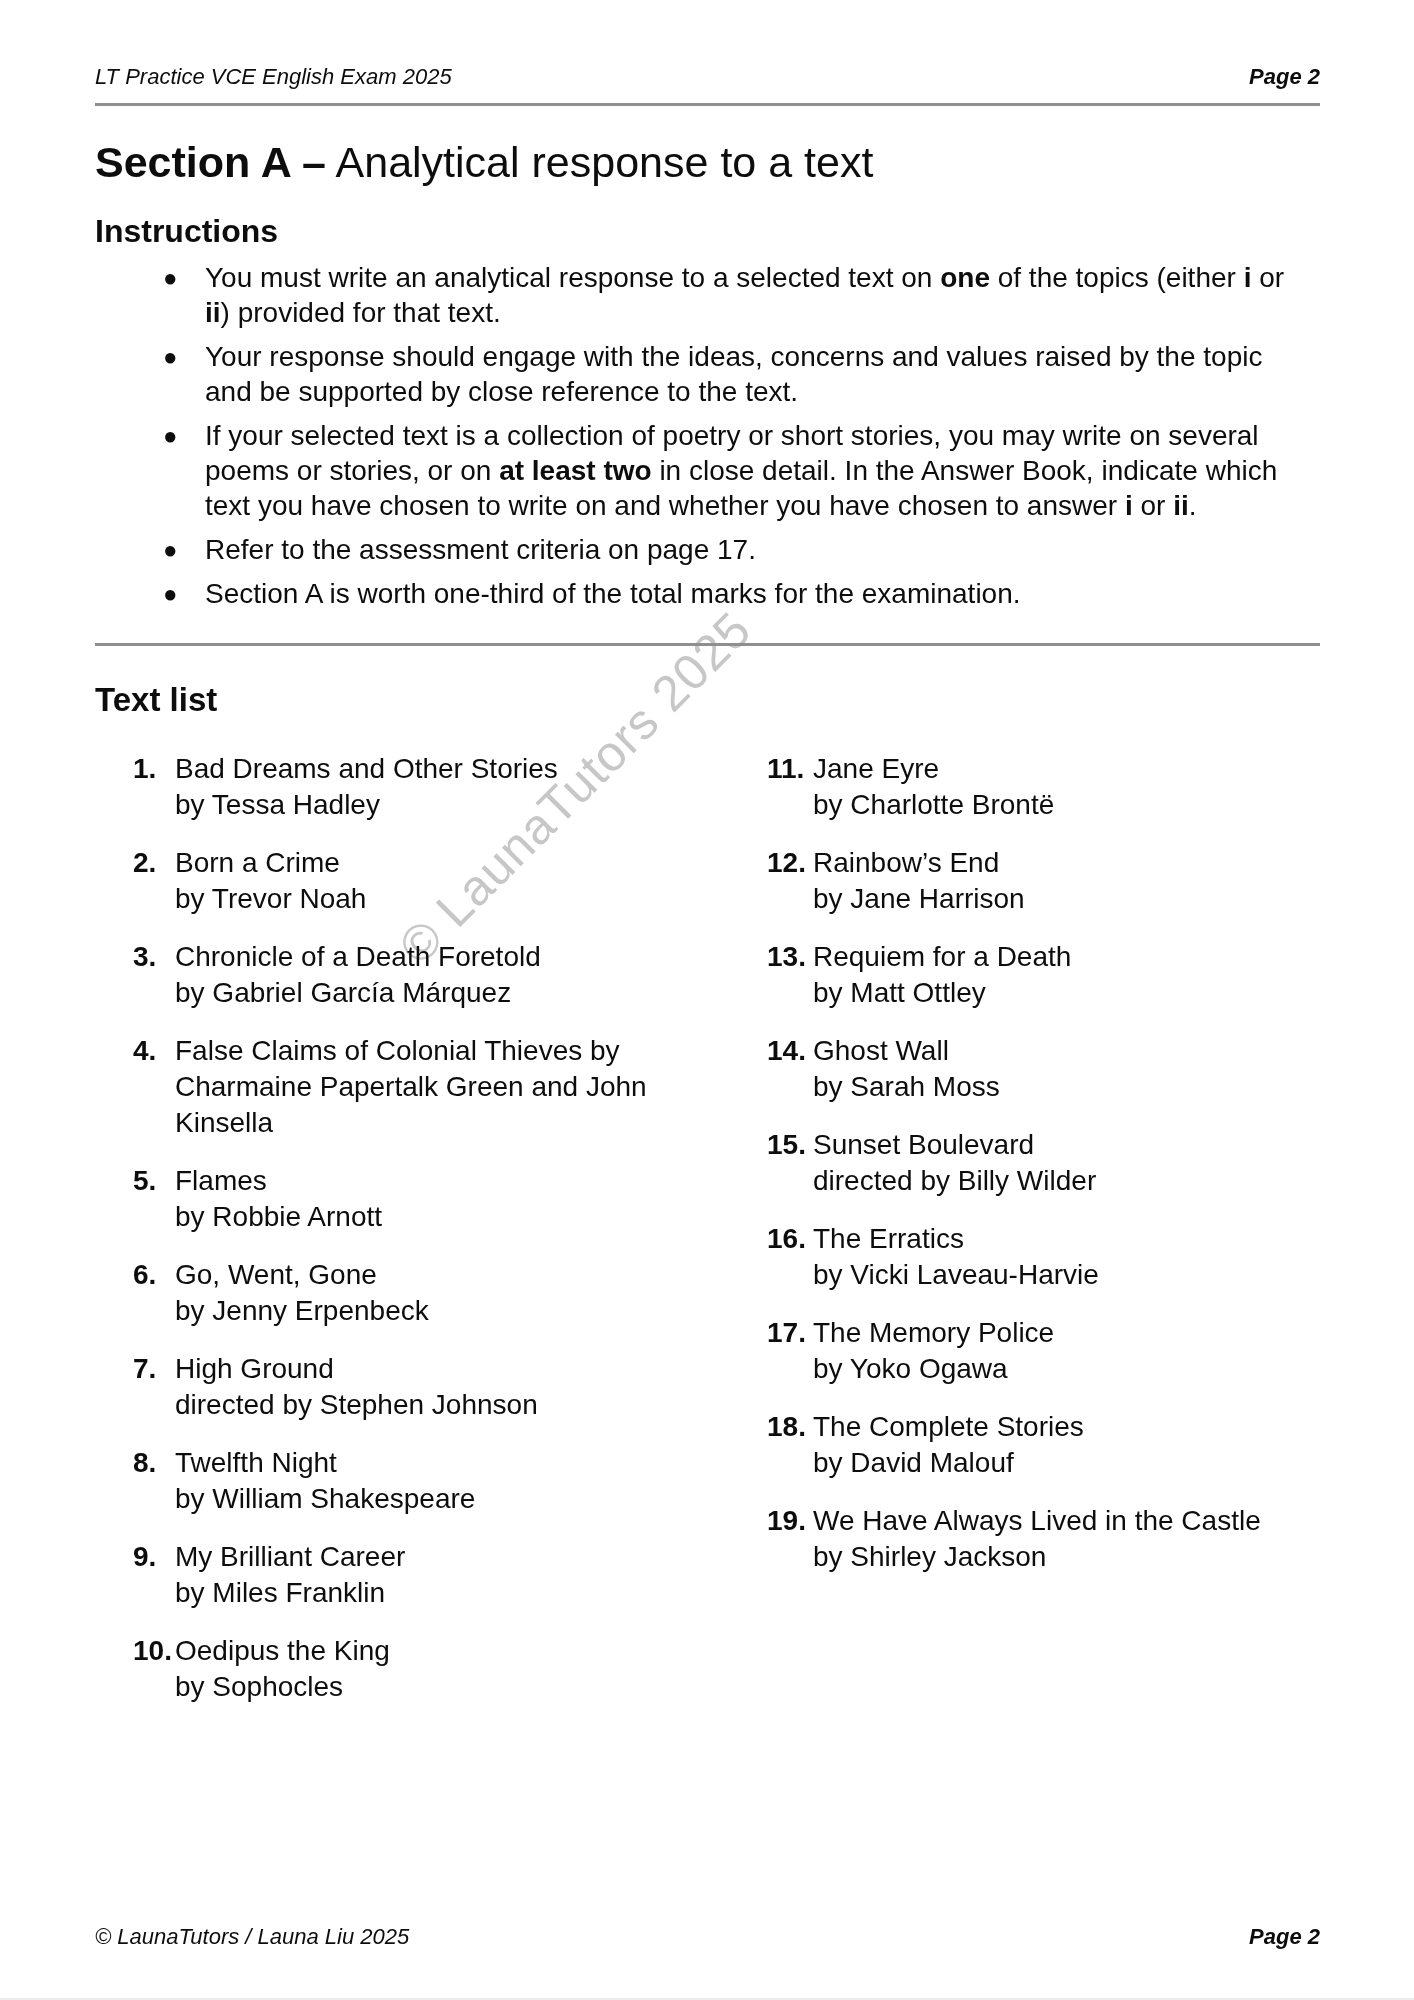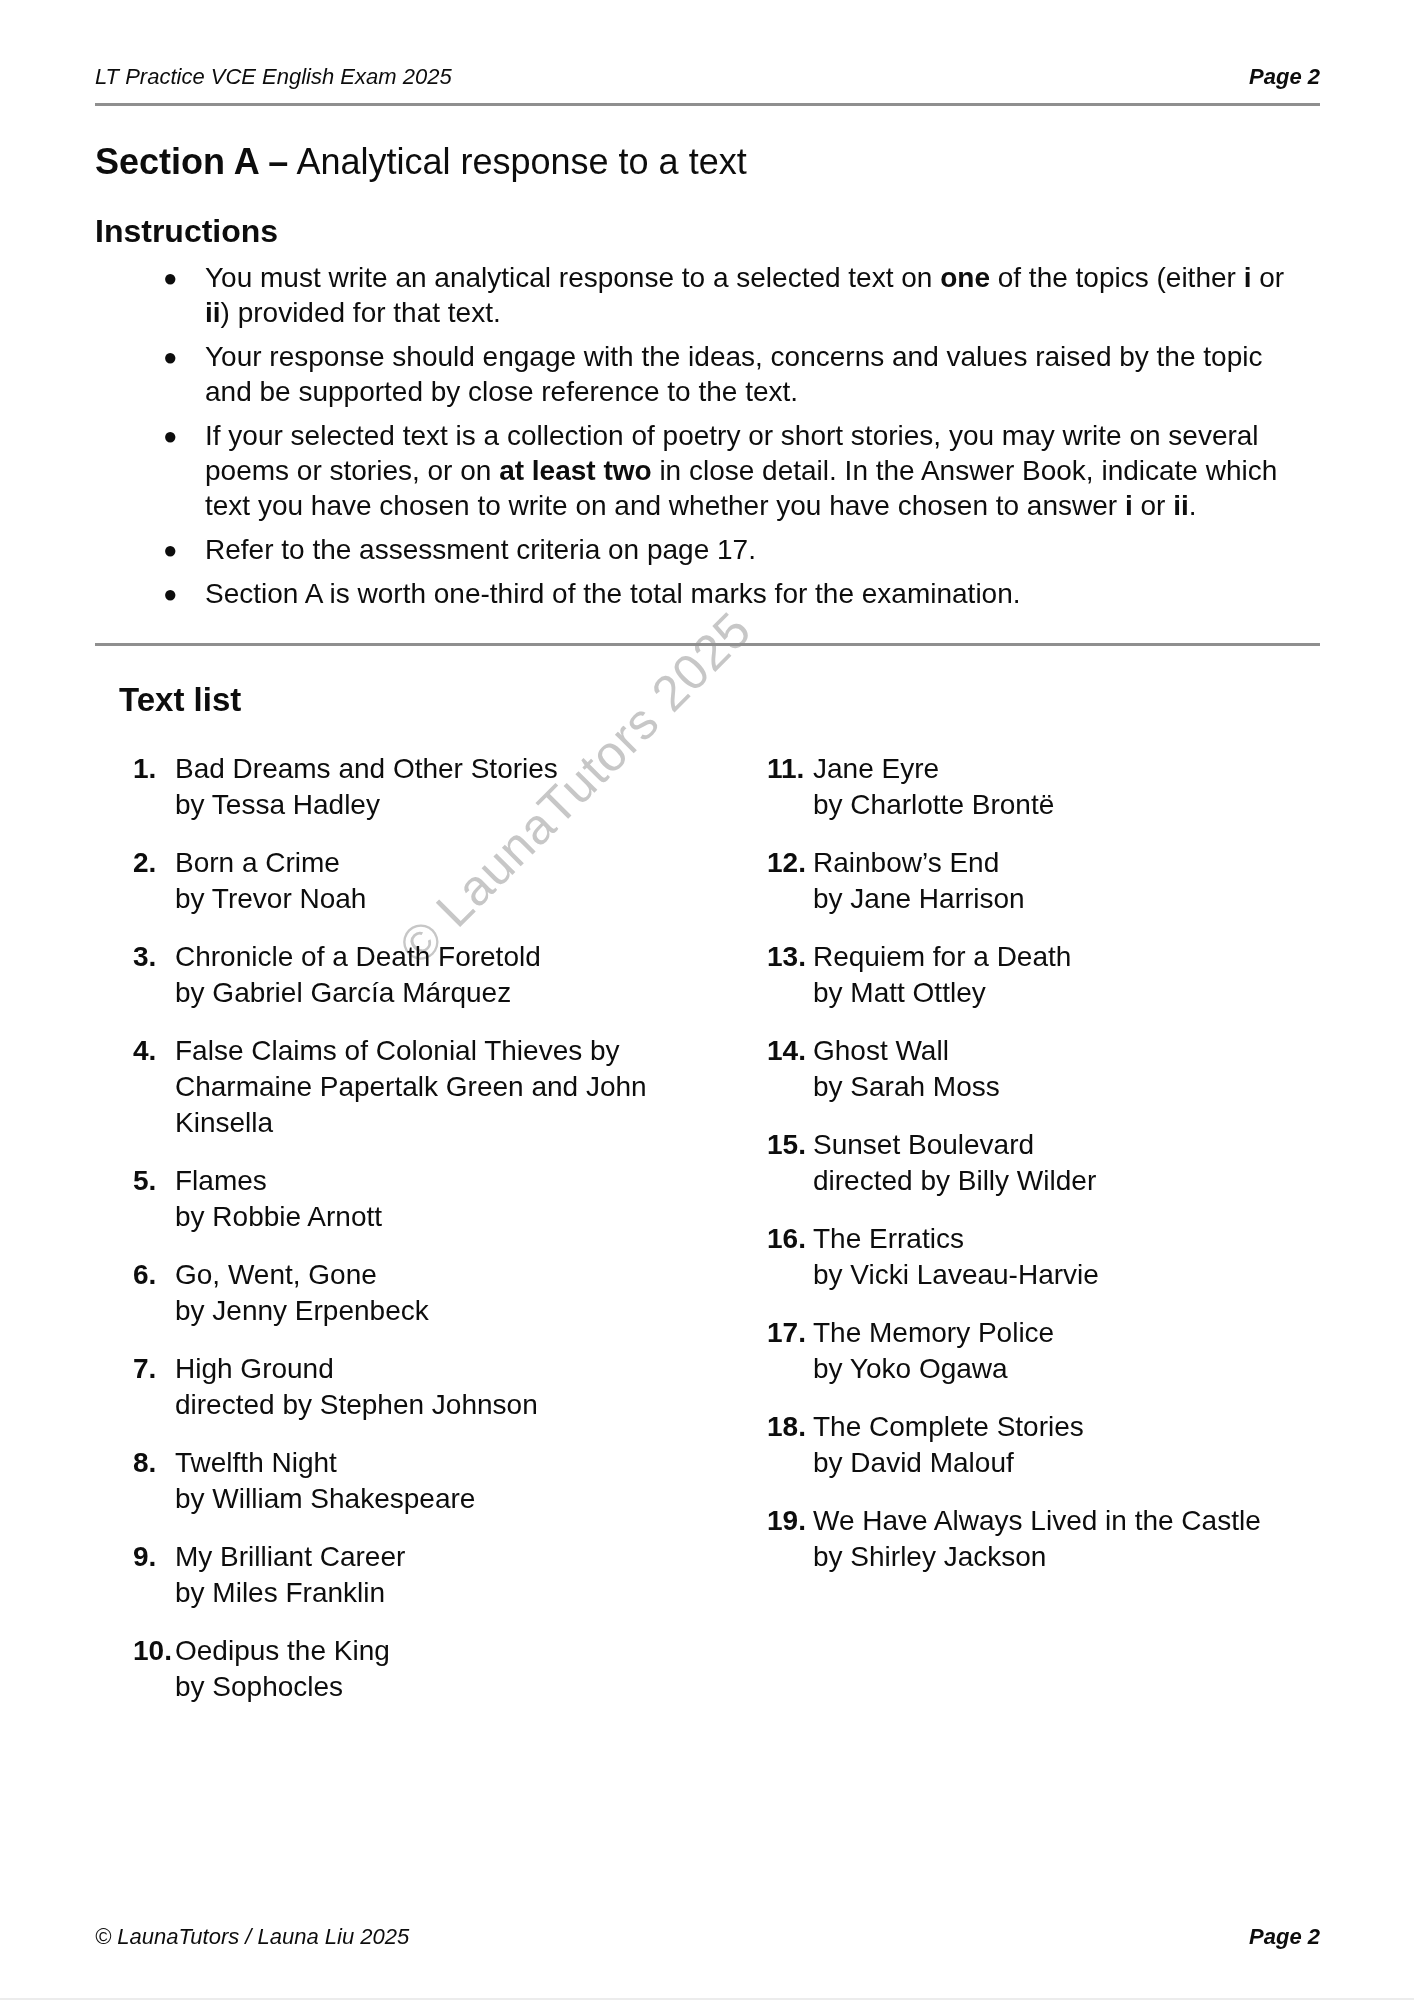--- a/index.html
+++ b/index.html
@@ -17,30 +17,30 @@
     left: 575px; top: 788px;
     transform: translate(-50%, -50%) rotate(-45deg);
     font-size: 50px; letter-spacing: 1px;
     color: #c7c7c7; white-space: nowrap;
   }
   .content { position: relative; z-index: 1; padding: 64px 94px 0 95px; }
   .hdr { display: flex; justify-content: space-between; align-items: baseline;
          font-size: 22px; font-style: italic; line-height: 26px; text-align: center; }
   .hdr .pgnum { font-weight: bold; }
   .rule { height: 3px; background: #8f8f8f; margin-top: 13px; }
-  .section-title { margin-top: 34px; font-size: 36px; line-height: 44px; }
+  .section-title { margin-top: 34px; font-size: 43px; line-height: 44px; }
   .section-title .tb { font-weight: bold; }
   .instr-h { margin-top: 30px; font-size: 32px; font-weight: bold; line-height: 34px; }
   ul.bullets { list-style: none; margin: 12px 0 0 0; padding: 0; }
   ul.bullets li { display: flex; margin-bottom: 9px; font-size: 28px; line-height: 35px; }
   ul.bullets .marker { flex: 0 0 42px; margin-left: 68px; font-size: 24px; }
   ul.bullets .btext { width: 1095px; }
   .btext .b { font-weight: bold; }
   .rule2 { margin-top: 32px; }
-  .tlist-h { margin-top: 33px; font-size: 33px; font-weight: bold; line-height: 42px; margin-left: 24px; }
+  .tlist-h { margin-top: 33px; font-size: 33px; font-weight: bold; line-height: 42px; }
   .cols { display: flex; margin-top: 30px; padding-left: 38px; }
   .col { display: block; }
   .col-left { width: 560px; }
   .col-right { width: 553px; margin-left: 74px; }
   .titem { display: flex; font-size: 28px; line-height: 36px; margin-bottom: 22px; }
   .num { font-weight: bold; white-space: nowrap; }
   .col-left .num { flex: 0 0 42px; }
   .col-right .num { flex: 0 0 46px; }
   .col-left .ibody { width: 518px; }
   .col-right .ibody { width: 505px; }

